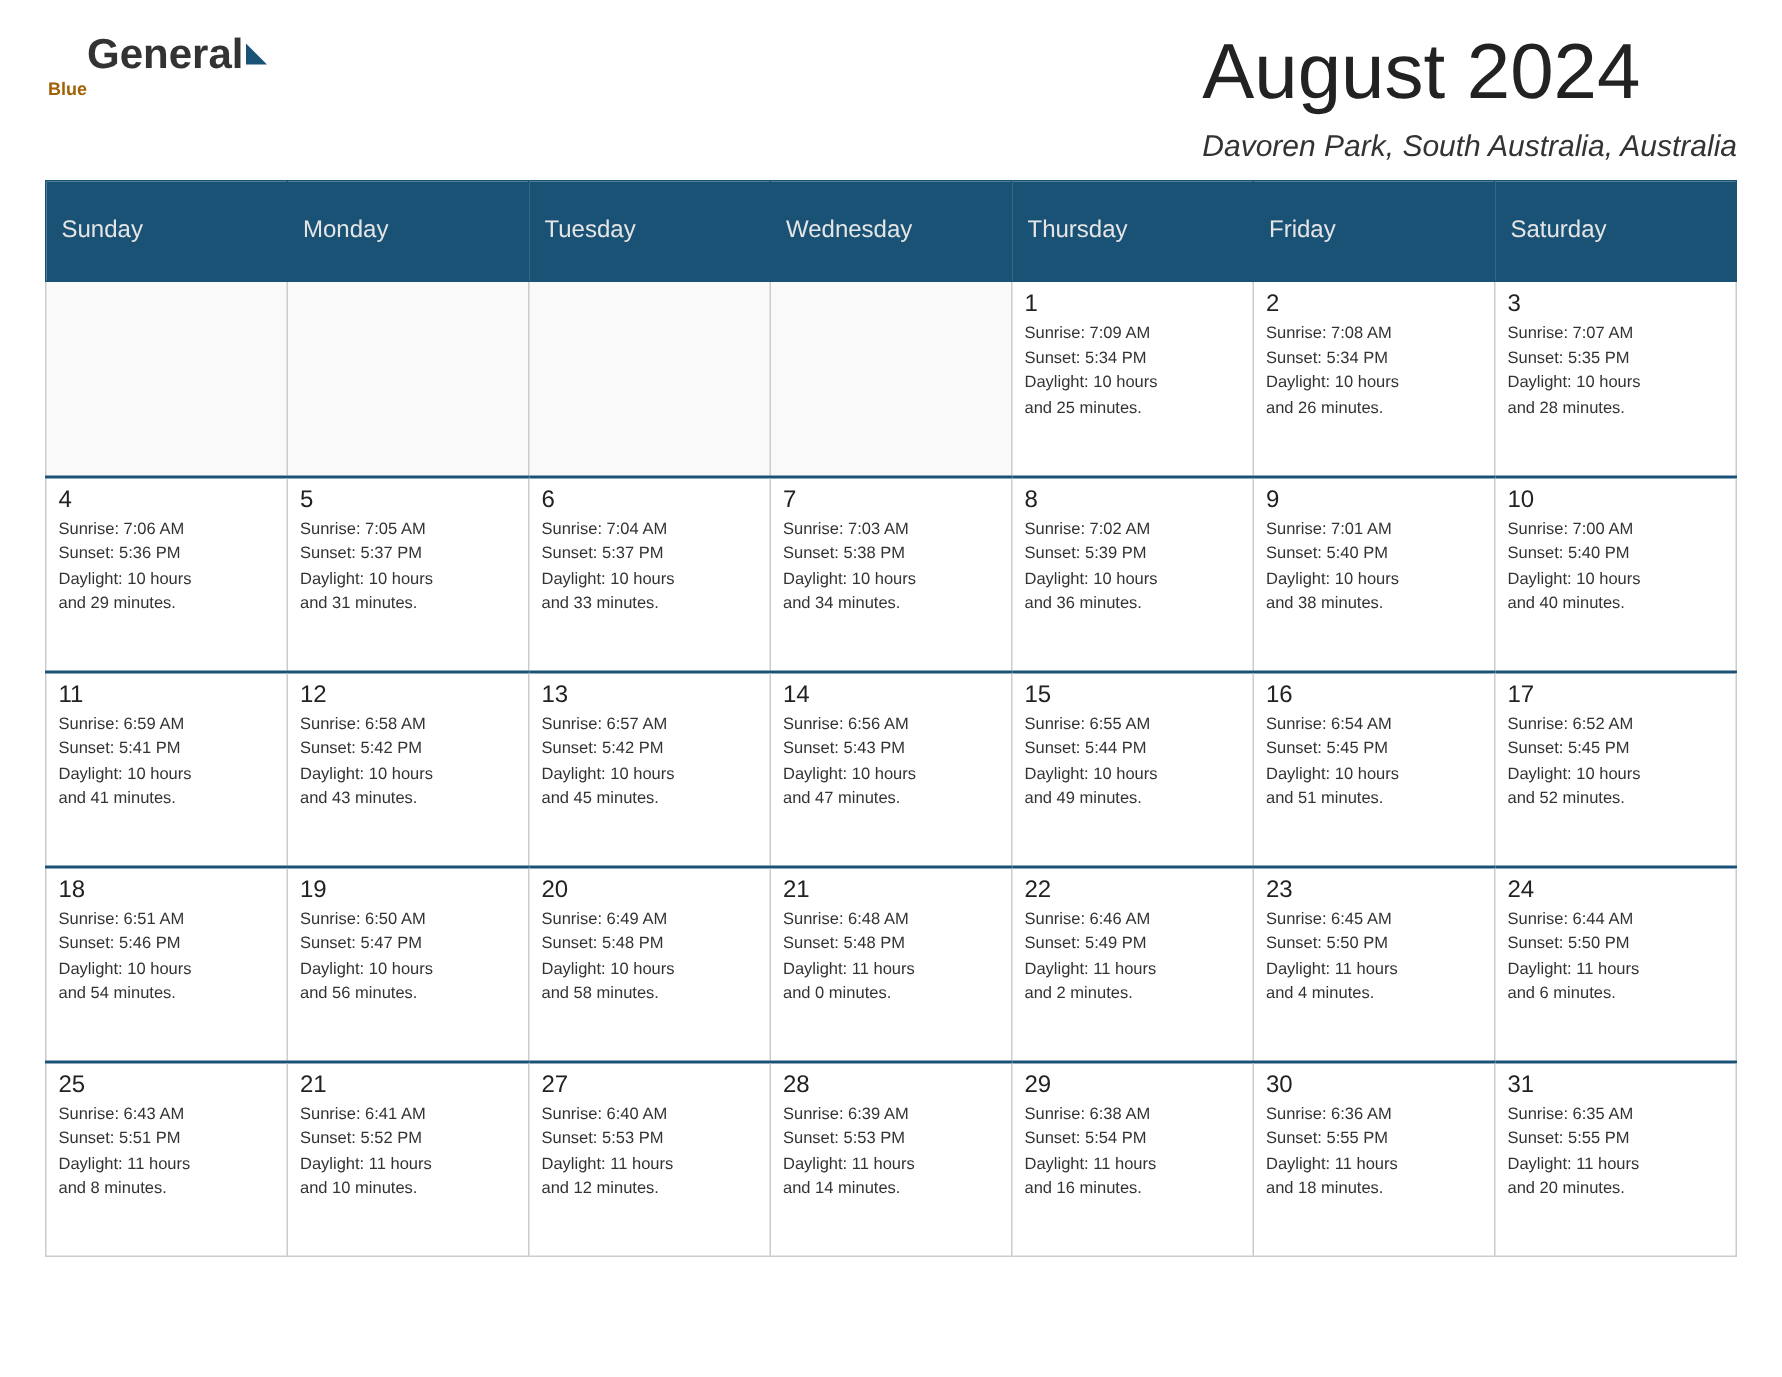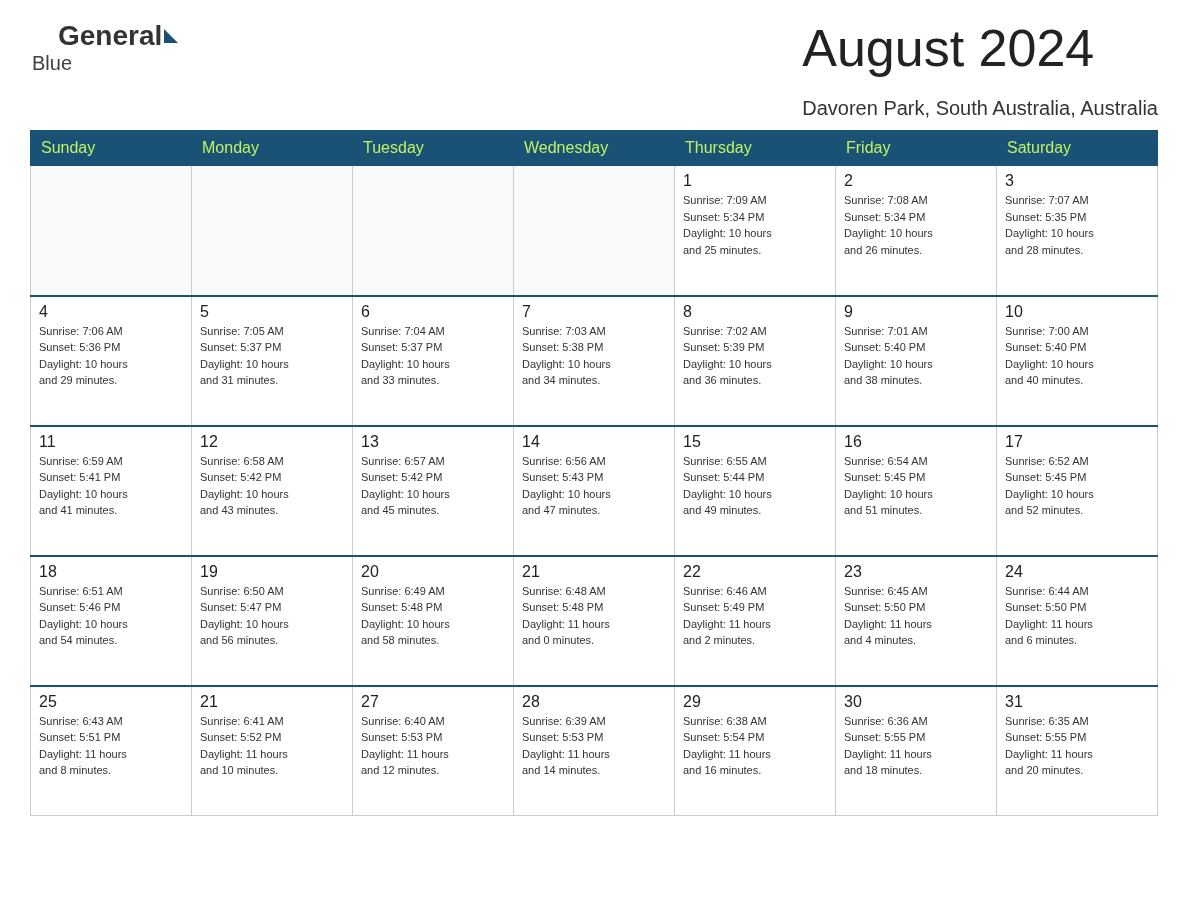--- a/index.html
+++ b/index.html
@@ -33,48 +33,49 @@
       display: inline-block;
       width: 0;
       height: 0;
       border-left: 14px solid #1a5276;
       border-top: 14px solid transparent;
       border-bottom: 0px solid transparent;
       margin-left: 2px;
       vertical-align: middle;
     }
     .logo-subtitle {
-      color: #404040;
-      font-size: 20px;
-      font-weight: normal;
+      color: #a16207;
+      font-size: 12px;
+      font-weight: bold;
       margin-left: 2px;
     }
     .title-area {
       text-align: left;
     }
     .month-title {
       font-size: 52px;
       font-weight: normal;
       color: #222;
       line-height: 1.1;
     }
     .location {
       font-size: 20px;
       color: #333;
-      margin-top: 20px;
+      margin-top: 10px;
+      font-style: italic;
     }
     .calendar-table {
       width: 100%;
       border-collapse: collapse;
       margin-top: 10px;
     }
     .calendar-table th {
       background: #1a5276;
-      color: #bef264;
-      padding: 8px 10px;
+      color: #e5e5e5;
+      padding: 24px 10px;
       font-size: 16px;
       font-weight: normal;
       text-align: left;
       border: 1px solid #1a5276;
     }
     .calendar-table td {
       border: 1px solid #ccc;
       vertical-align: top;
       padding: 6px 8px;
       width: 14.28%;

